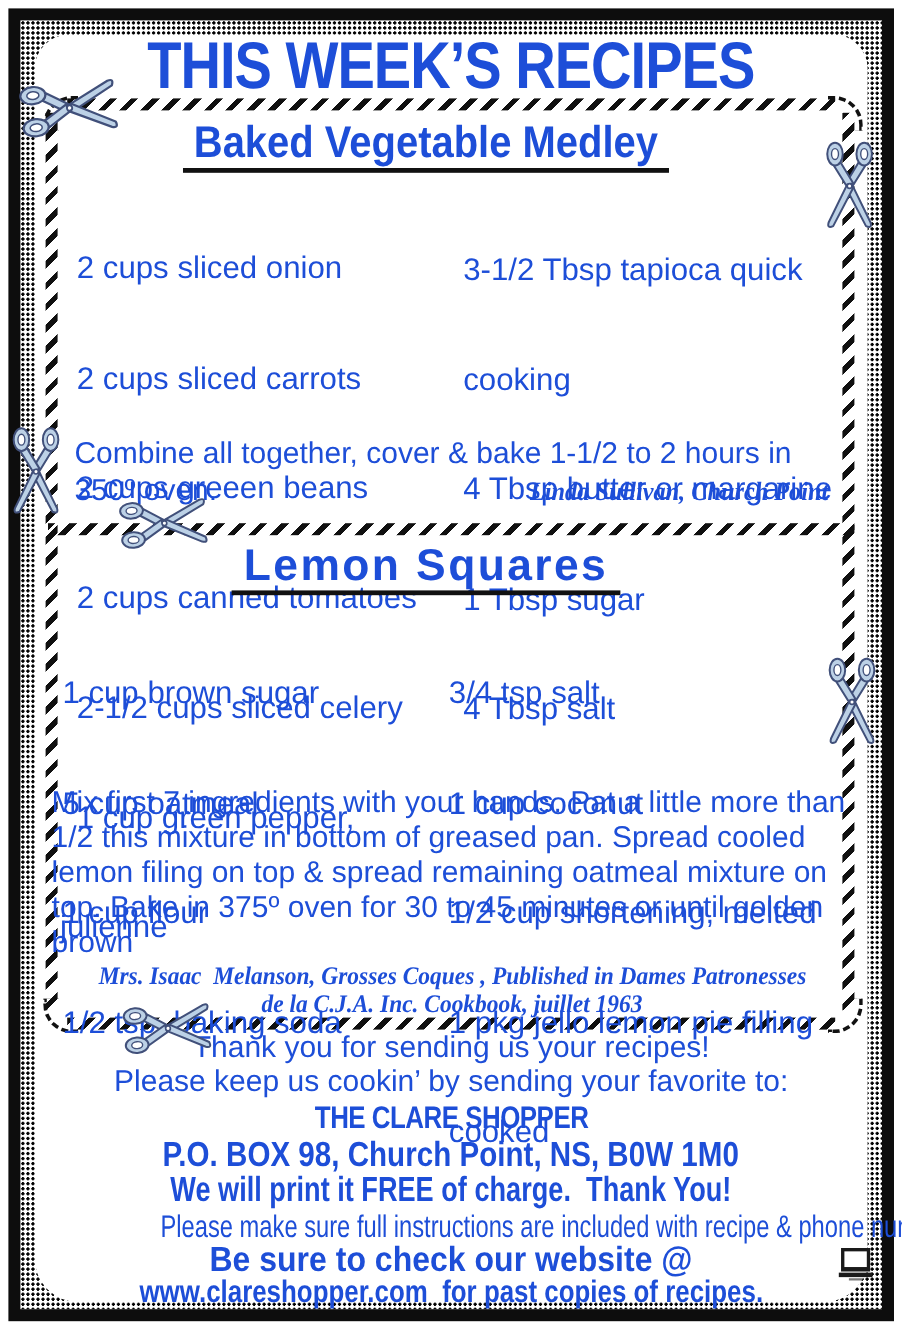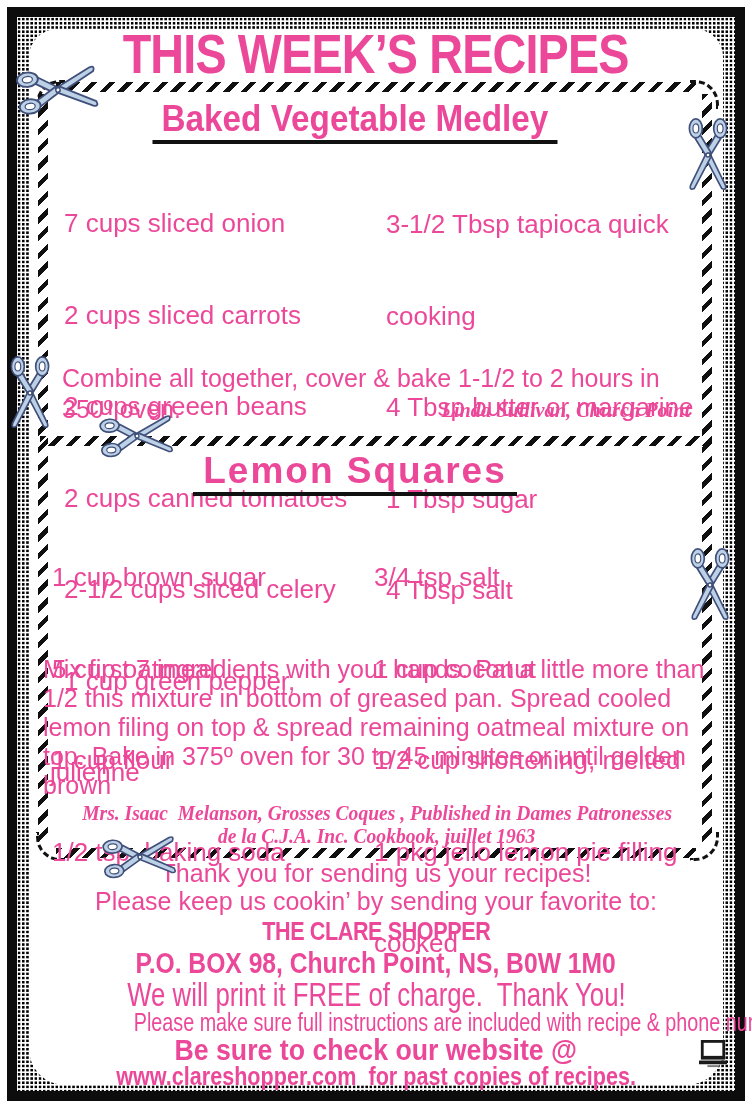--- a/index.html
+++ b/index.html
@@ -1,17 +1,17 @@
 <!DOCTYPE html>
 <html><head>
 <meta charset="utf-8">
 <style>
   html,body{margin:0;padding:0;background:#ffffff;}
   .page{position:relative;width:752px;height:1106px;background:#ffffff;overflow:hidden;
-        font-family:"Liberation Sans","DejaVu Sans",sans-serif;color:#ec4899;}
+        font-family:"Liberation Sans","DejaVu Sans",sans-serif;color:#1d4ed8;}
   .abs{position:absolute;}
   .frame{left:7px;top:7px;width:738px;height:1094px;background:#0d0d0d;}
   .halftone{left:17px;top:17px;width:718px;height:1074px;background-color:#fff;
             background-image:radial-gradient(circle,#000 1.25px,rgba(0,0,0,0) 1.45px);
             background-size:4.2px 4.2px;}
   .sheet{left:29px;top:29px;width:694px;height:1056px;background:#fff;
          border-radius:28px 28px 36px 36px;}
   
   .dash-h,.dash-v{background:repeating-linear-gradient(135deg,#101010 0 4.5px,rgba(0,0,0,0) 4.5px 12.5px);}
   .c-top{left:56px;top:82px;width:640px;height:10px;}
@@ -38,21 +38,21 @@
   .a1 span{display:inline-block;transform:scaleX(.92);transform-origin:right center;white-space:pre;}
   .a2{left:40px;width:674px;text-align:center;font-size:21px;line-height:22px;}
   .a2 span{display:inline-block;transform:scaleX(.93);transform-origin:center;white-space:pre;}
   .center-line{left:29px;width:694px;text-align:center;}
   .sx{display:inline-block;transform-origin:center;white-space:pre;}
   .f-thanks{font-size:25px;}
   .f-org{font-size:26px;font-weight:bold;line-height:36px;}
   .f-org .sx{transform:scaleX(.83);letter-spacing:-.5px;}
   .f-addr{font-size:29px;font-weight:bold;}
   .f-addr .sx{transform:scaleX(.85);}
-  .f-free{font-size:33px;font-weight:normal;}
+  .f-free{font-size:29px;font-weight:bold;}
   .f-free .sx{transform:scaleX(.78);}
   .f-note{font-size:26px;}
   .f-note .sx{transform:scaleX(.76);}
   .f-web{font-size:29px;font-weight:bold;}
   .f-web .sx{transform:scaleX(.92);}
   .f-url{font-size:26px;font-weight:bold;}
   .f-url .sx{transform:scaleX(.83);}
   svg.sc{position:absolute;overflow:visible;}
   .julienne{margin-left:-14px;}
 </style>
@@ -97,21 +97,21 @@
   <div class="abs dash-v c-right"></div>
   <div class="abs corner tl"></div>
   <div class="abs corner tr"></div>
   <div class="abs corner bl"></div>
   <div class="abs corner br"></div>
 
   <div class="abs title-line" style="top:100px;">
     <span class="rtitle condense">Baked Vegetable Medley</span>
   </div>
   <div class="abs ing" style="left:64px;top:147px;width:315px;">
-    <div>7 cups sliced onion</div>
+    <div>2 cups sliced onion</div>
     <div>2 cups sliced carrots</div>
     <div>2 cups greeen beans</div>
     <div>2 cups canned tomatoes</div>
     <div>2-1/2 cups sliced celery</div>
     <div>1 cup green pepper,</div>
     <div class="julienne">julienne</div>
   </div>
   <div class="abs ing" style="left:386px;top:148px;width:320px;">
     <div>3-1/2 Tbsp tapioca quick</div>
     <div>cooking</div>

